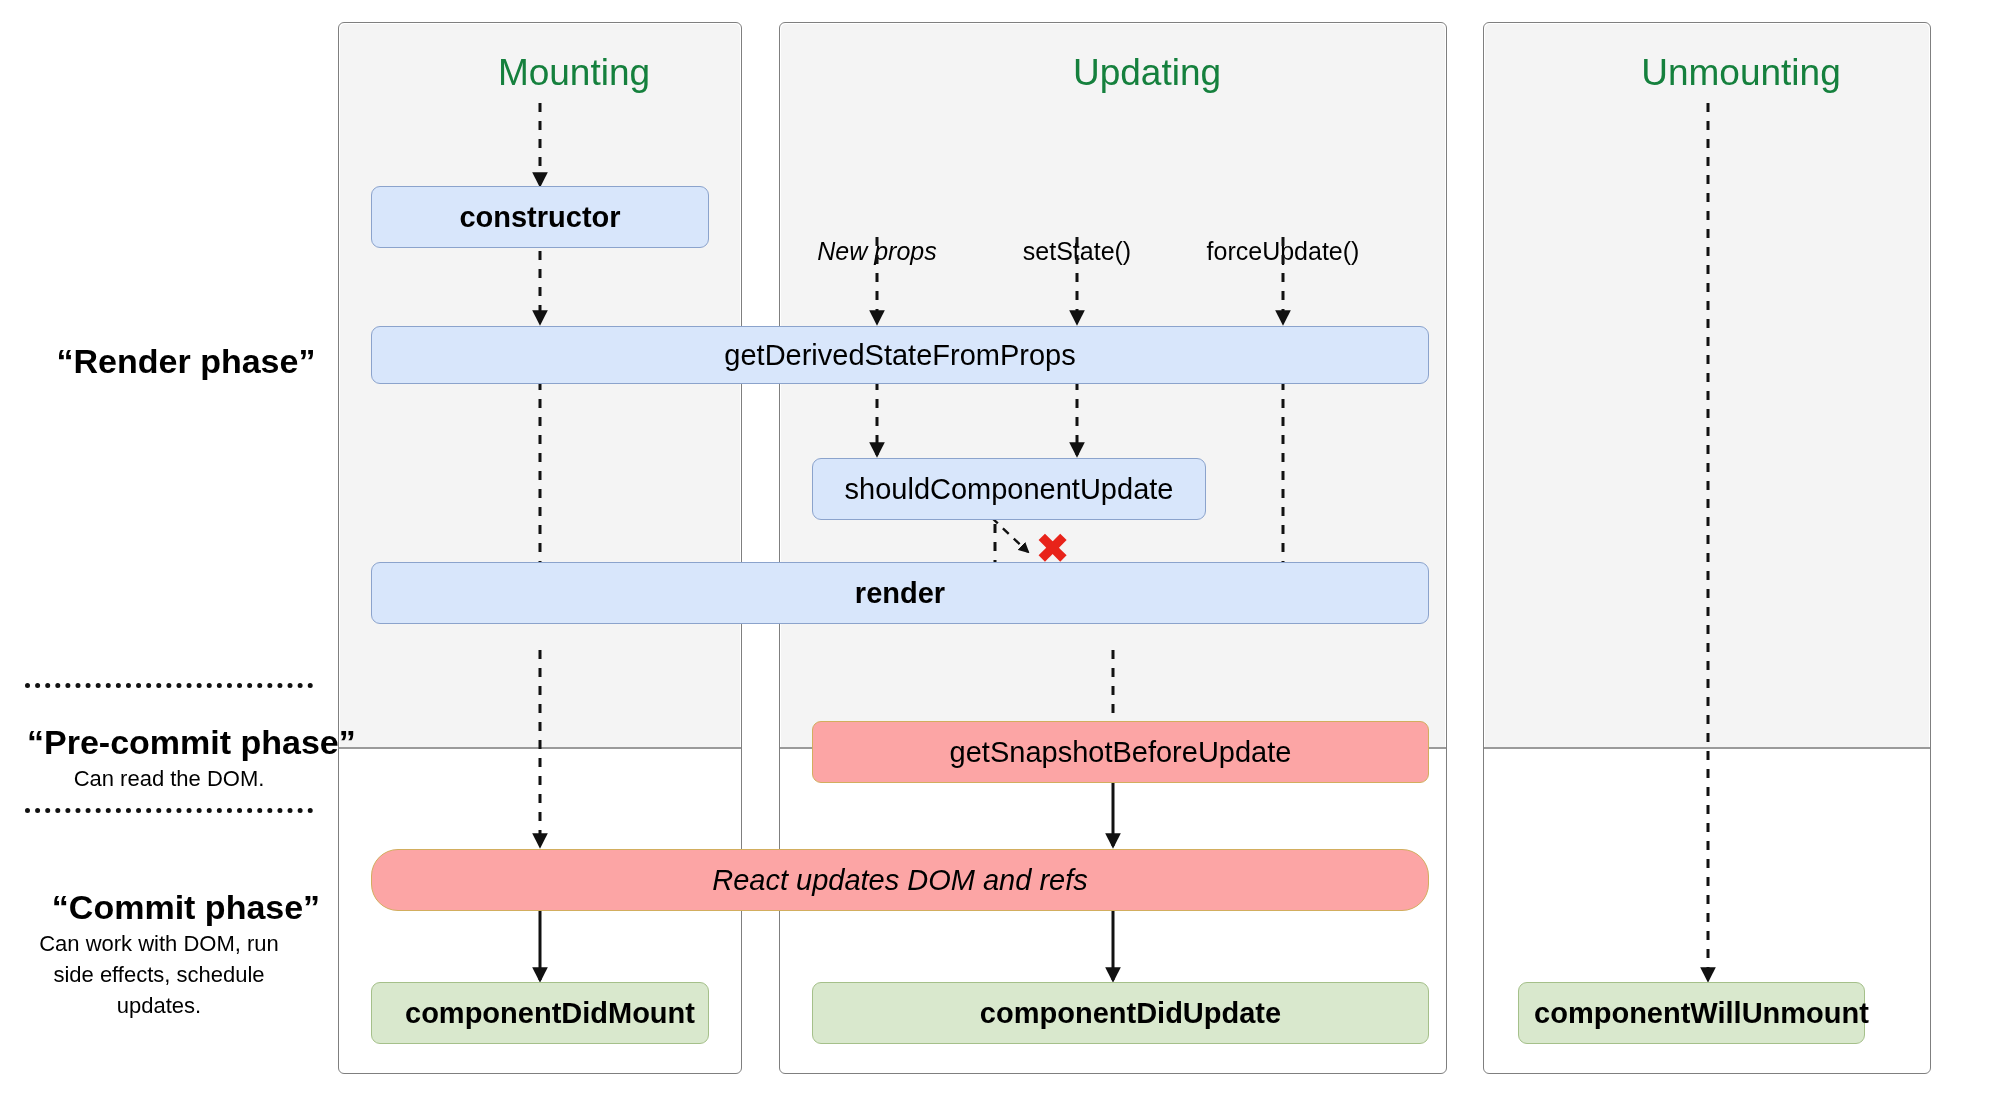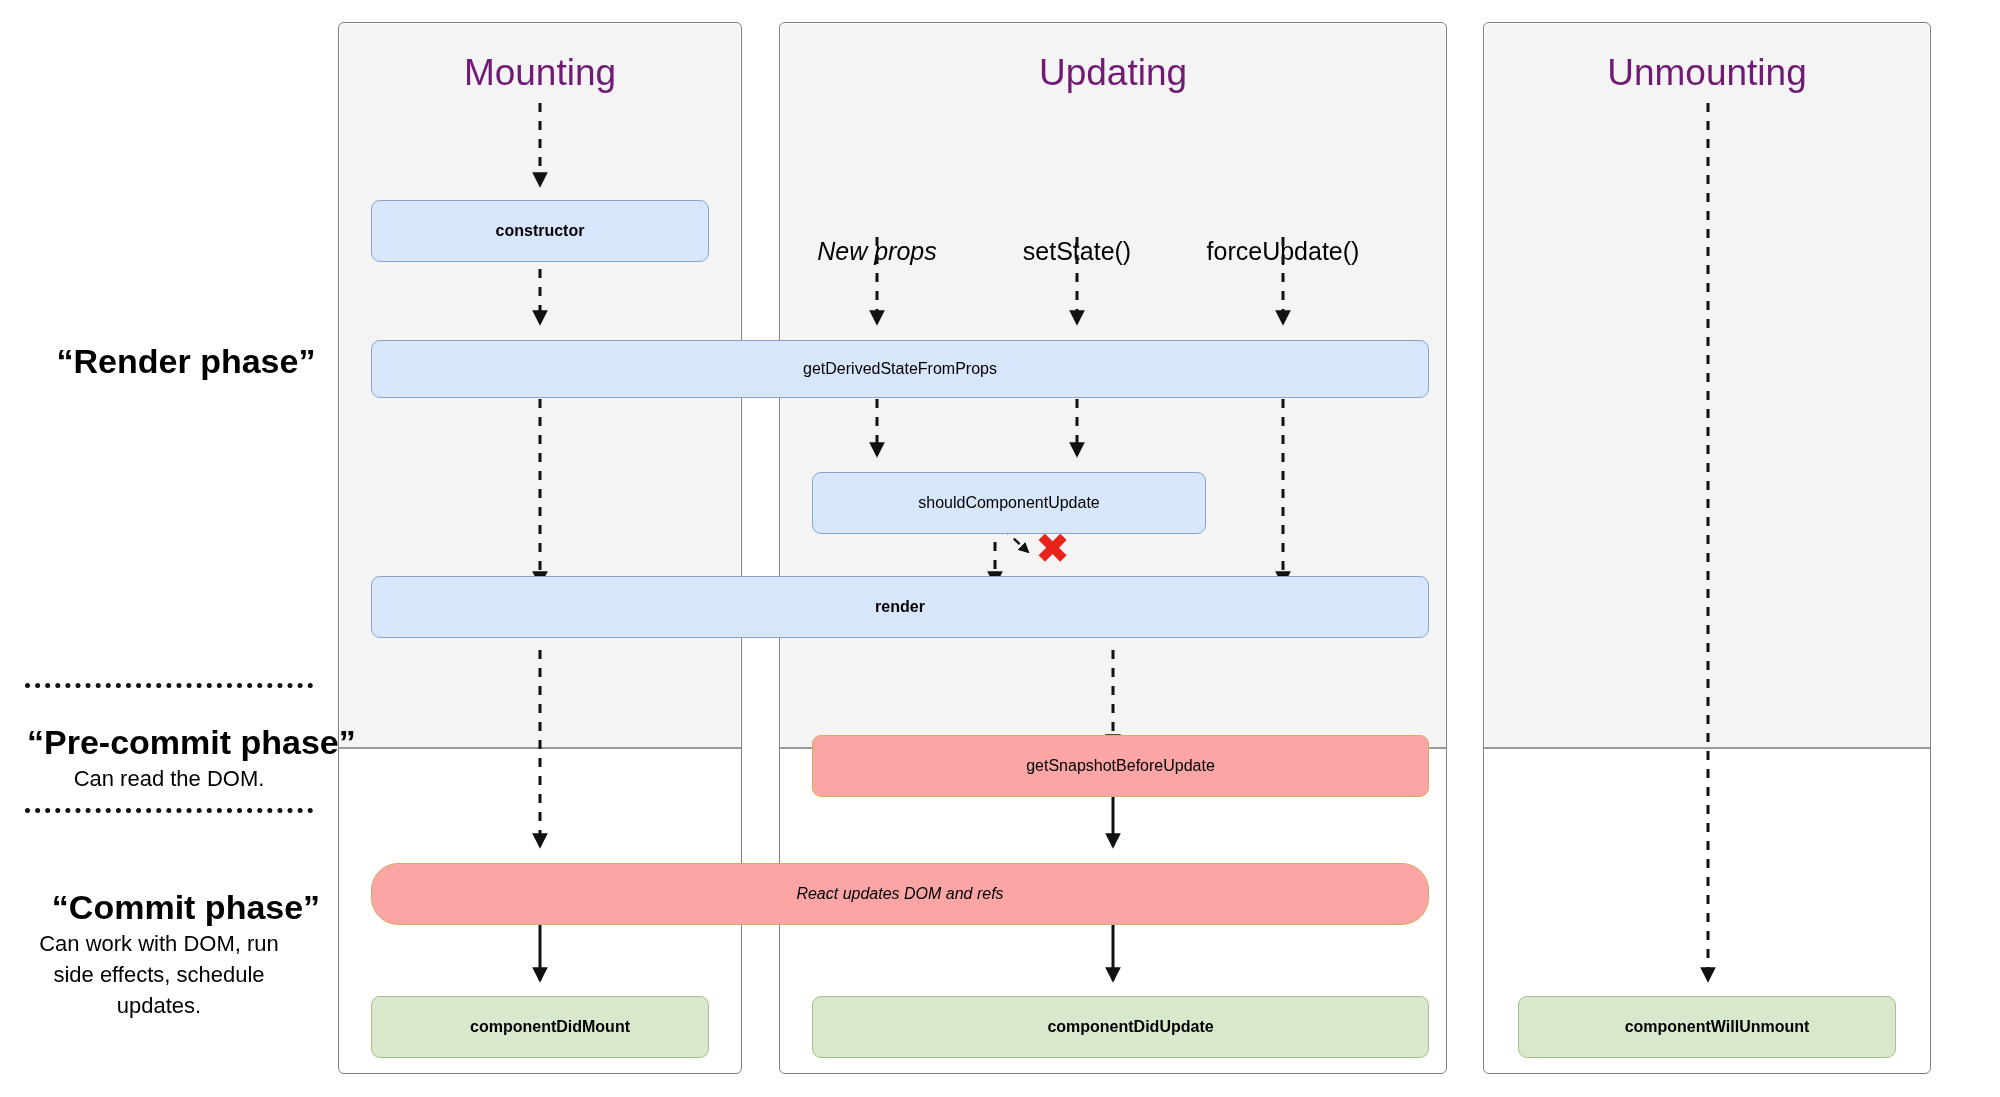--- a/index.html
+++ b/index.html
@@ -35,38 +35,38 @@
     position: absolute;
     height: 1.5px;
     background: #9a9a9a;
   }
 
   .panel-title {
     position: absolute;
     text-align: center;
     font-size: 37px;
     font-weight: 400;
-    color: #701a75;
+    color: #15803d;
     letter-spacing: 0px;
     white-space: nowrap;
+    margin-left: 34px;
   }
 
   
   .lbox {
     position: absolute;
     box-sizing: border-box;
     border-radius: 9px;
     display: flex;
     align-items: center;
     justify-content: center;
     text-align: center;
-    font-size: 16px;
+    font-size: 29px;
     line-height: 1.2;
     white-space: nowrap;
-    margin-top: 14px;
   }
   .lbox.blue {
     background: #d8e6fb;
     border: 1.5px solid #8ba3cc;
   }
   .lbox.yellow {
     background: #fca5a5;
     border: 1.5px solid #d2ae5e;
   }
   .lbox.green {
@@ -218,15 +218,15 @@
   <div class="lbox blue bold" style="left:371px; top:562px; width:1058px; height:62px;">render</div>
 
   <div class="lbox yellow" style="left:812px; top:721px; width:617px; height:62px;">getSnapshotBeforeUpdate</div>
 
   <div class="lbox yellow italic" style="left:371px; top:849px; width:1058px; height:62px;">React updates DOM and refs</div>
 
   <div class="lbox green bold" style="left:371px; top:982px; width:338px; height:62px;">componentDidMount</div>
 
   <div class="lbox green bold" style="left:812px; top:982px; width:617px; height:62px;">componentDidUpdate</div>
 
-  <div class="lbox green bold" style="left:1518px; top:982px; width:378px; height:62px;">componentWillUnmount</div>
+  <div class="lbox green bold" style="left:1518px; top:982px; width:347px; height:62px;">componentWillUnmount</div>
 
 </div>
 
 </body></html>

